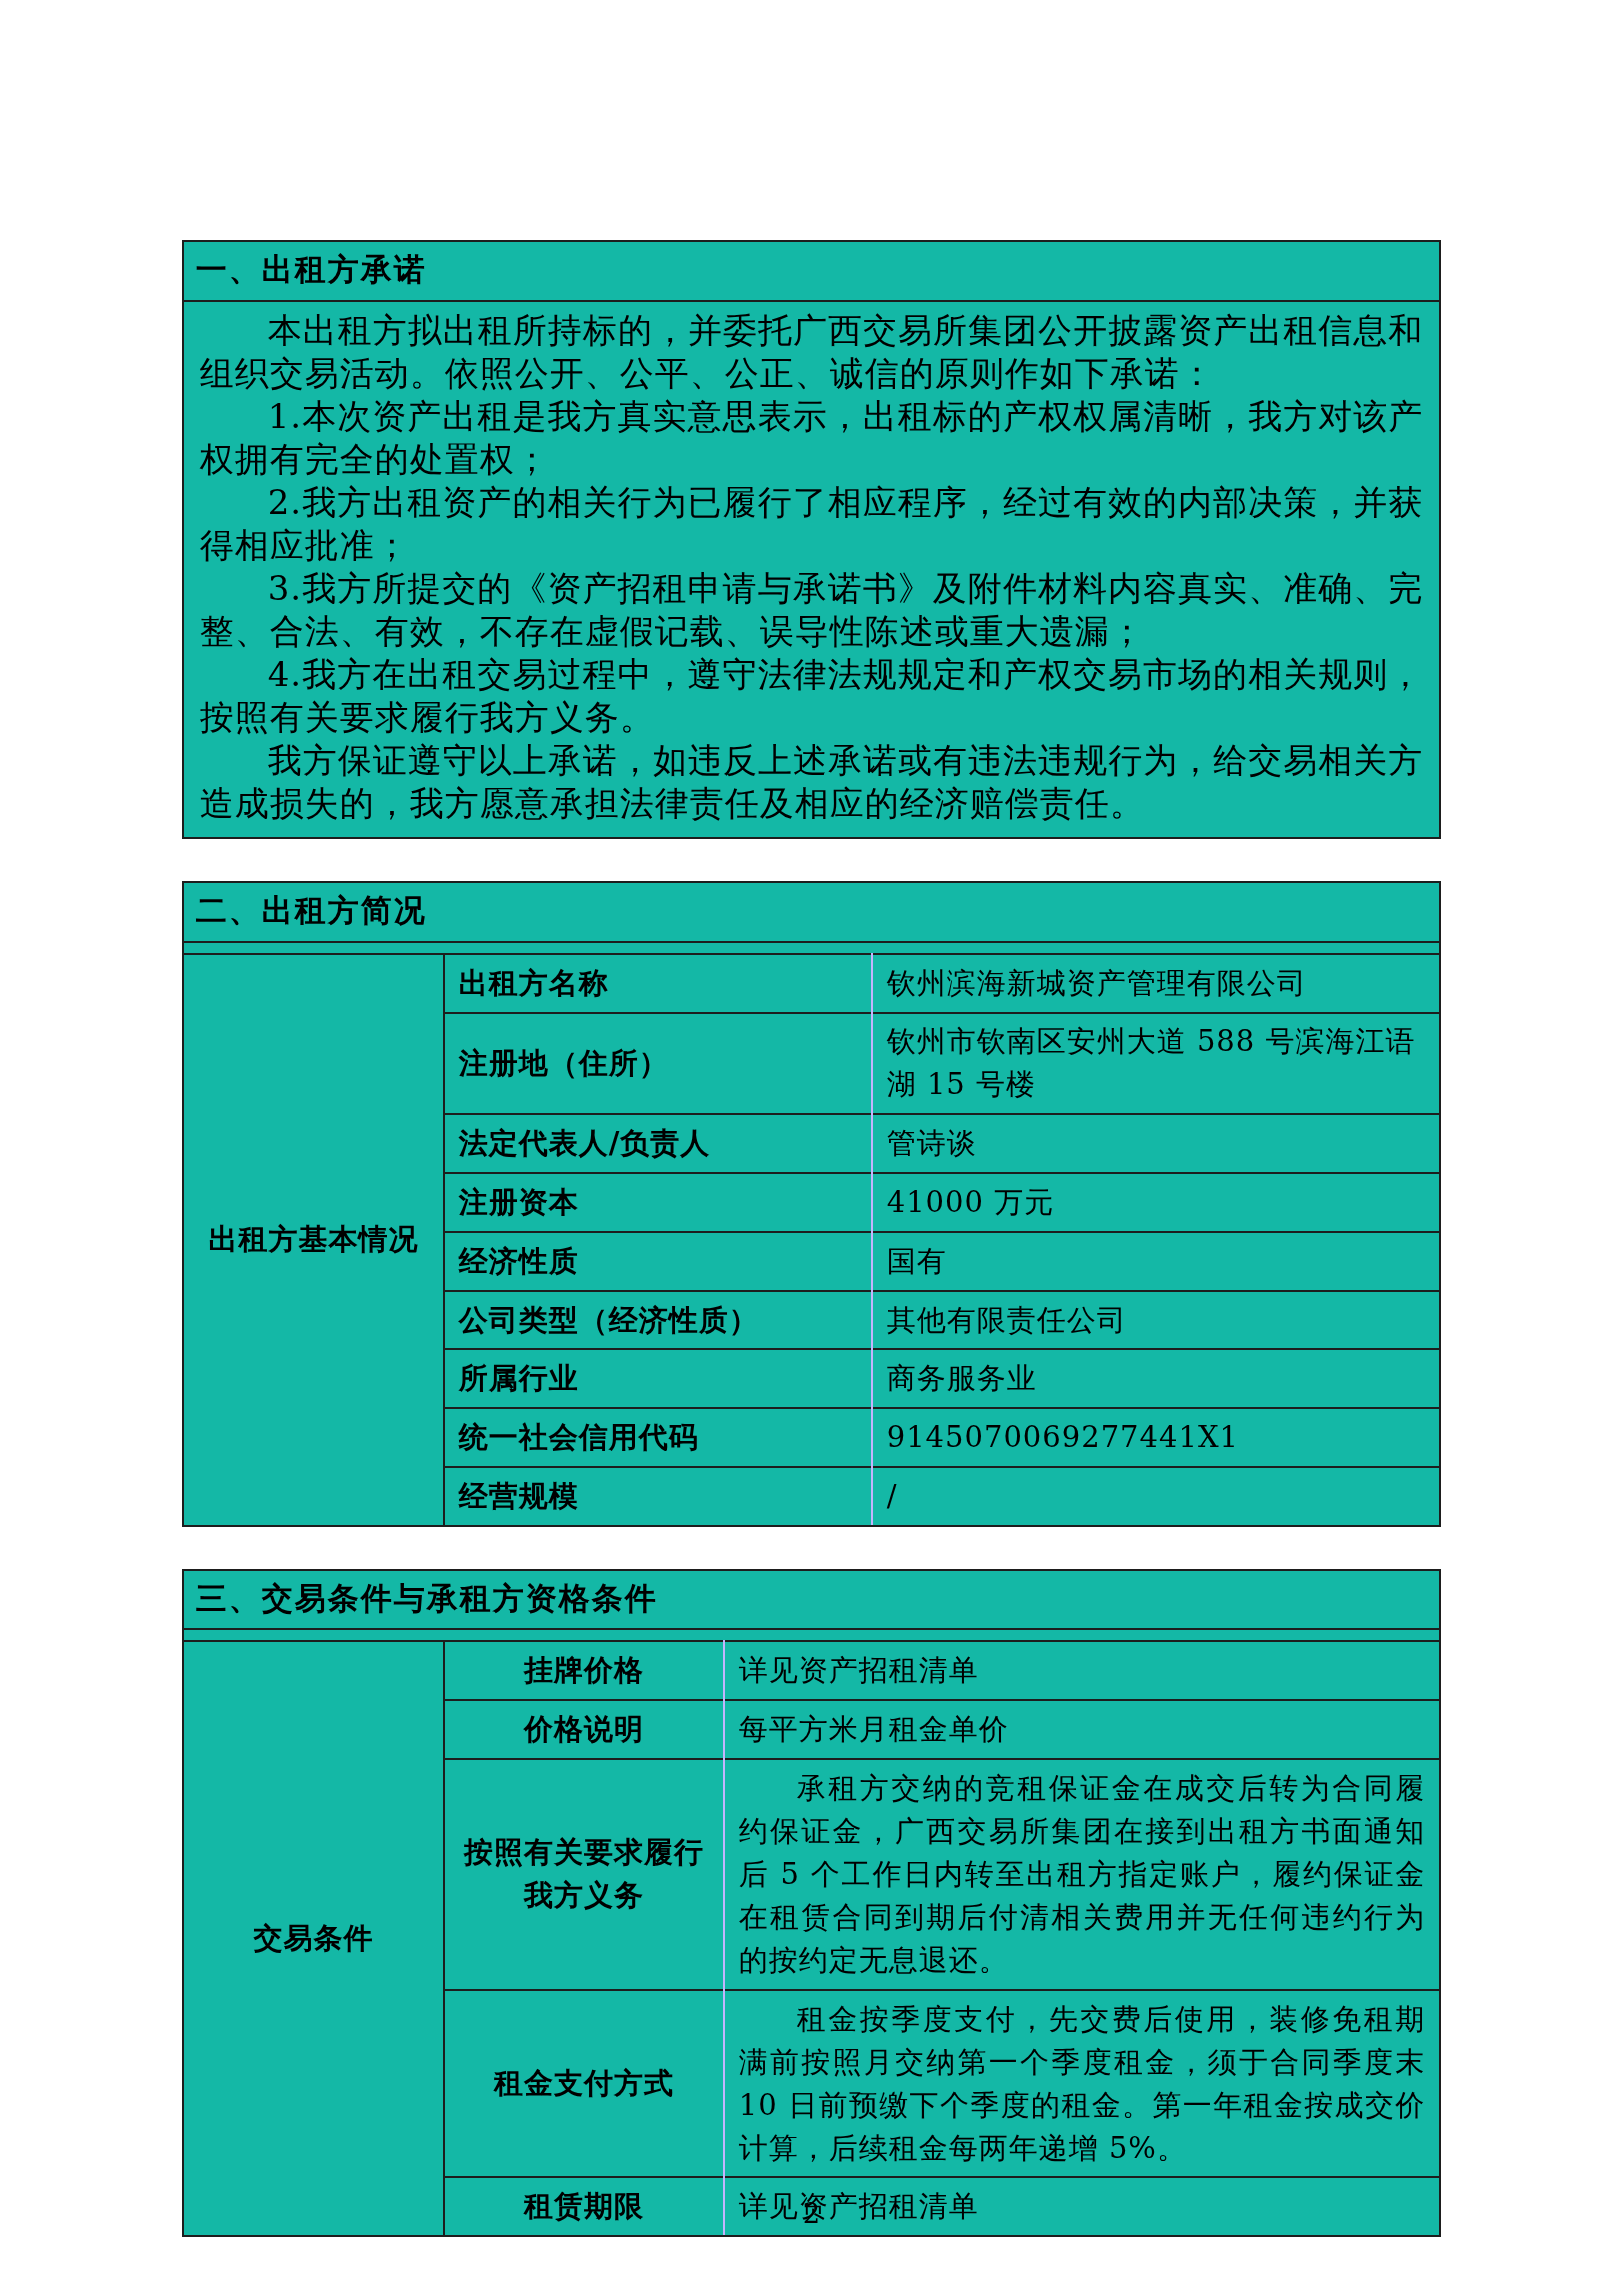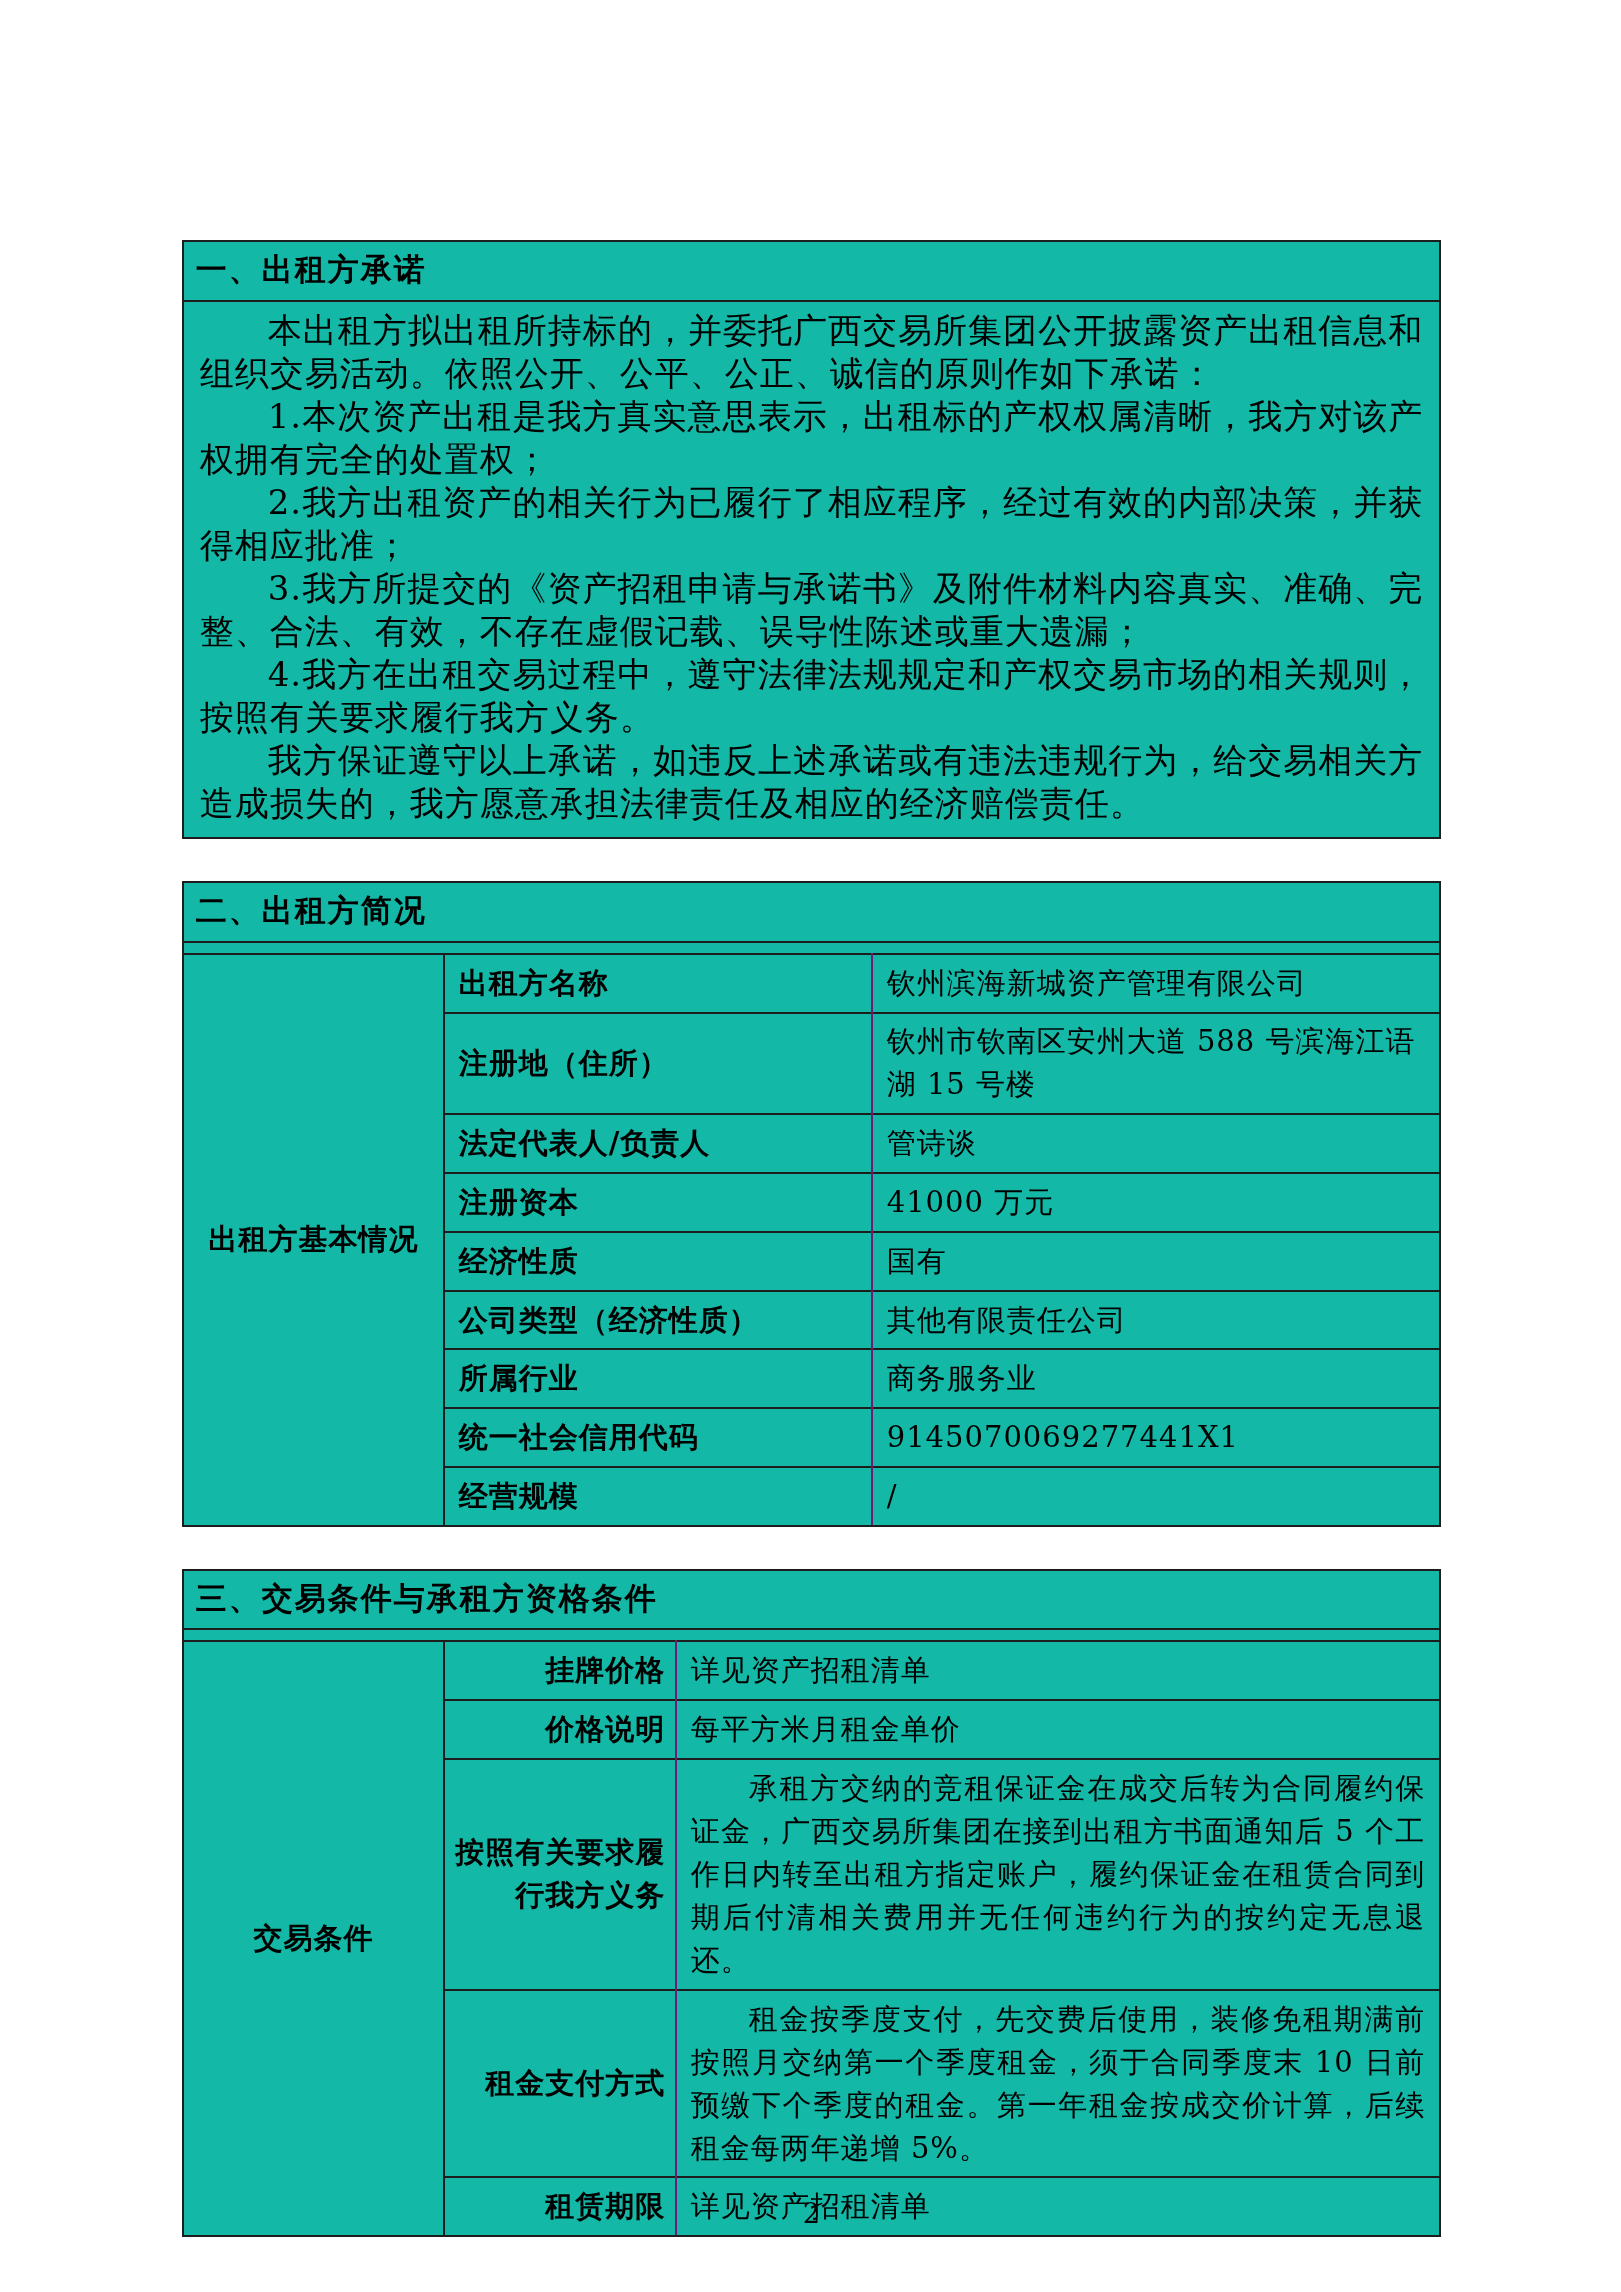--- a/index.html
+++ b/index.html
@@ -53,24 +53,24 @@
     word-break: break-all;
   }
   td.cell-group {
     width: 260px;
     text-align: center;
     font-weight: bold;
     border-right: 2px solid #1d1d1d;
     padding: 6.9px 21.6px;
   }
   table.t2 td.cell-label { width: 428px; }
-  table.t3 td.cell-label { width: 232px; text-align: right; padding: 6.9px 9.8px; }
+  table.t3 td.cell-label { width: 280px; text-align: center; padding: 6.9px 9.8px; }
   td.cell-label {
     font-weight: bold;
-    border-right: 2px solid #701a75;
+    border-right: 2px solid #c4b5fd;
   }
   td.cell-value { text-align: left; }
   td.cell-value .para {
     text-indent: 2em;
     text-align: justify;
     display: block;
   }
   .page-number {
     position: absolute;
     left: 182px;

